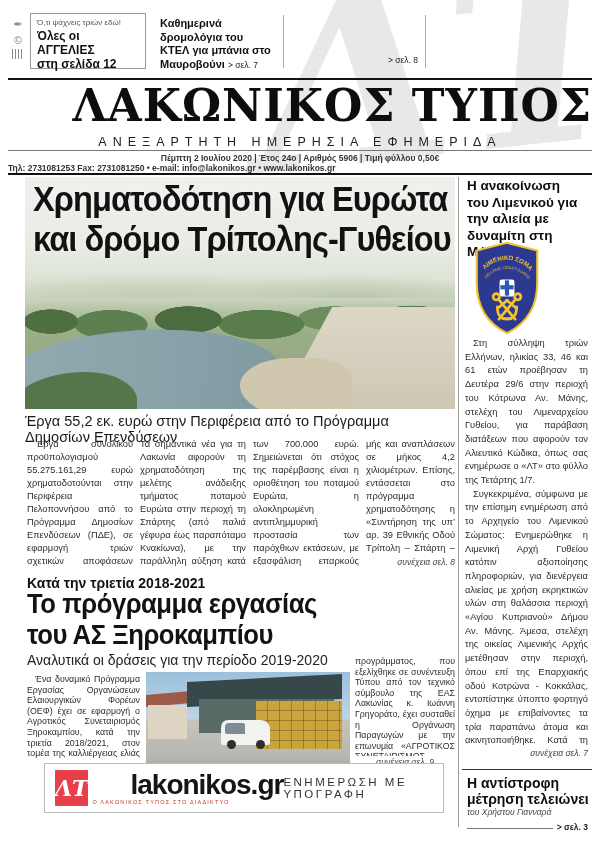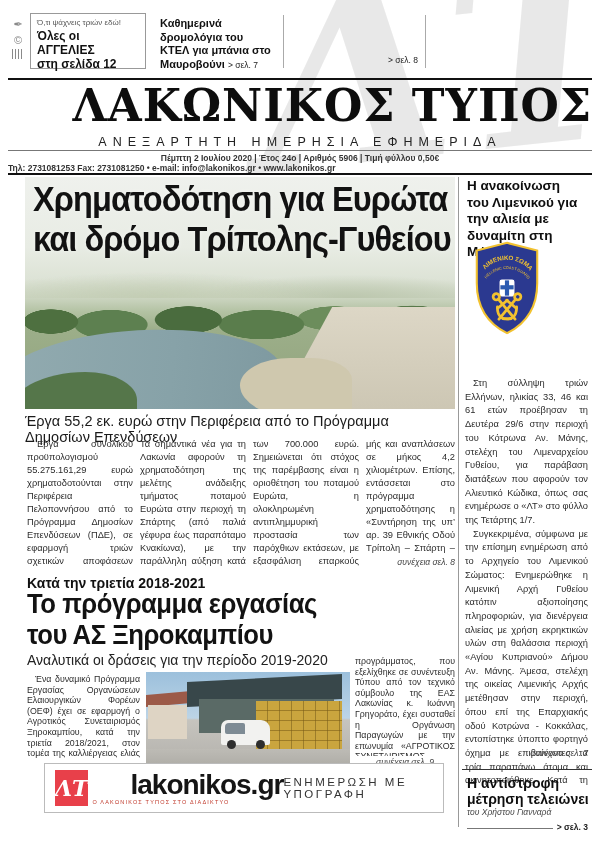--- a/index.html
+++ b/index.html
@@ -138,21 +138,21 @@
   .adsite { font-size:28px; font-weight:800; letter-spacing:-1px; color:#151515; line-height:26px;margin-left:38px; }
   .adtag  { font-size:5.5px; letter-spacing:1.2px; color:#c0392b; margin-top:1px; }
   .adslogan { margin-left:auto; margin-right:14px; font-size:11.5px; letter-spacing:2.5px; color:#333; }
 
   
   .sb-div { left:458px; top:177px; width:1px; height:650px; background:#999; z-index:2; }
   .sb-head1 { left:467px; top:178px; width:118px; z-index:2;
     font-size:13.5px; font-weight:bold; line-height:16.5px; color:#0e0e0e; }
   .emblem { left:474px; top:240px; z-index:2; }
   .sb-body { left:465px; top:337px; width:123px; height:410px; z-index:2;
-    font-size:9.3px; line-height:13.7px; color:#2c2c2c; text-align:justify; overflow:hidden;margin-top:40px; }
+    font-size:9.3px; line-height:13.7px; color:#2c2c2c; text-align:justify; overflow:hidden; }
   .sb-body p { text-indent:8px; }
   .cont3 { left:465px; top:748px; width:123px; text-align:right; z-index:2;
     font-size:8.5px; font-style:italic; color:#444; }
   .sb-rule { left:462px; top:769px; width:130px; height:1px; background:#333; z-index:2; }
   .sb-head2 { left:467px; top:775px; width:126px; z-index:2;
     font-size:14px; font-weight:bold; line-height:16px; color:#0e0e0e; }
   .sb-byline { left:467px; top:807px; width:126px; z-index:2;
     font-size:8.5px; font-style:italic; color:#444; }
   .sb-pref { left:467px; top:817px; width:121px; z-index:2; font-size:8.5px; font-weight:bold;
     color:#222; text-align:right; border-bottom:1px solid #777; padding-bottom:1px; }

